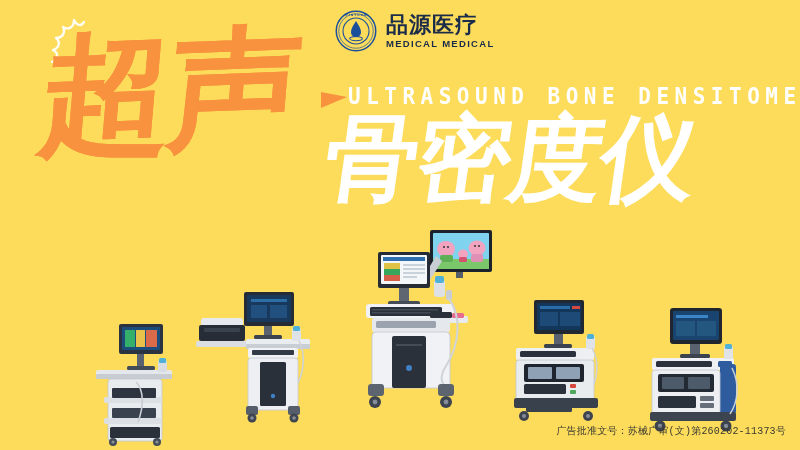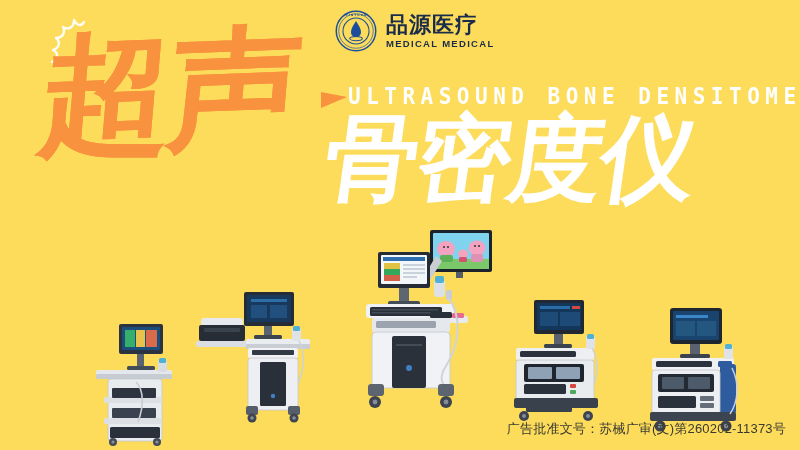--- a/index.html
+++ b/index.html
@@ -79,22 +79,22 @@
     border-bottom:11px solid transparent;
   }
 
   
   .devices { position:absolute; left:0; top:0; width:800px; height:450px; }
   .device { position:absolute; }
 
   
   .disclaimer {
     position:absolute; right:14px; bottom:12px;
-    font-size:13px; color:#3a3a32; letter-spacing:0.2px;
-    font-family:Liberation Sans, sans-serif;
+    font-size:10px; color:#3a3a32; letter-spacing:0.2px;
+    font-family:Liberation Mono, monospace;
     white-space:nowrap;
   }
 </style>
 </head>
 <body>
 
 <div id="poster">
 
   <svg class="spark" viewBox="0 0 72 72">
     <path d="M62 14 C58 20 54 16 52 12 C52 20 46 22 41 19 C44 25 40 30 34 30

